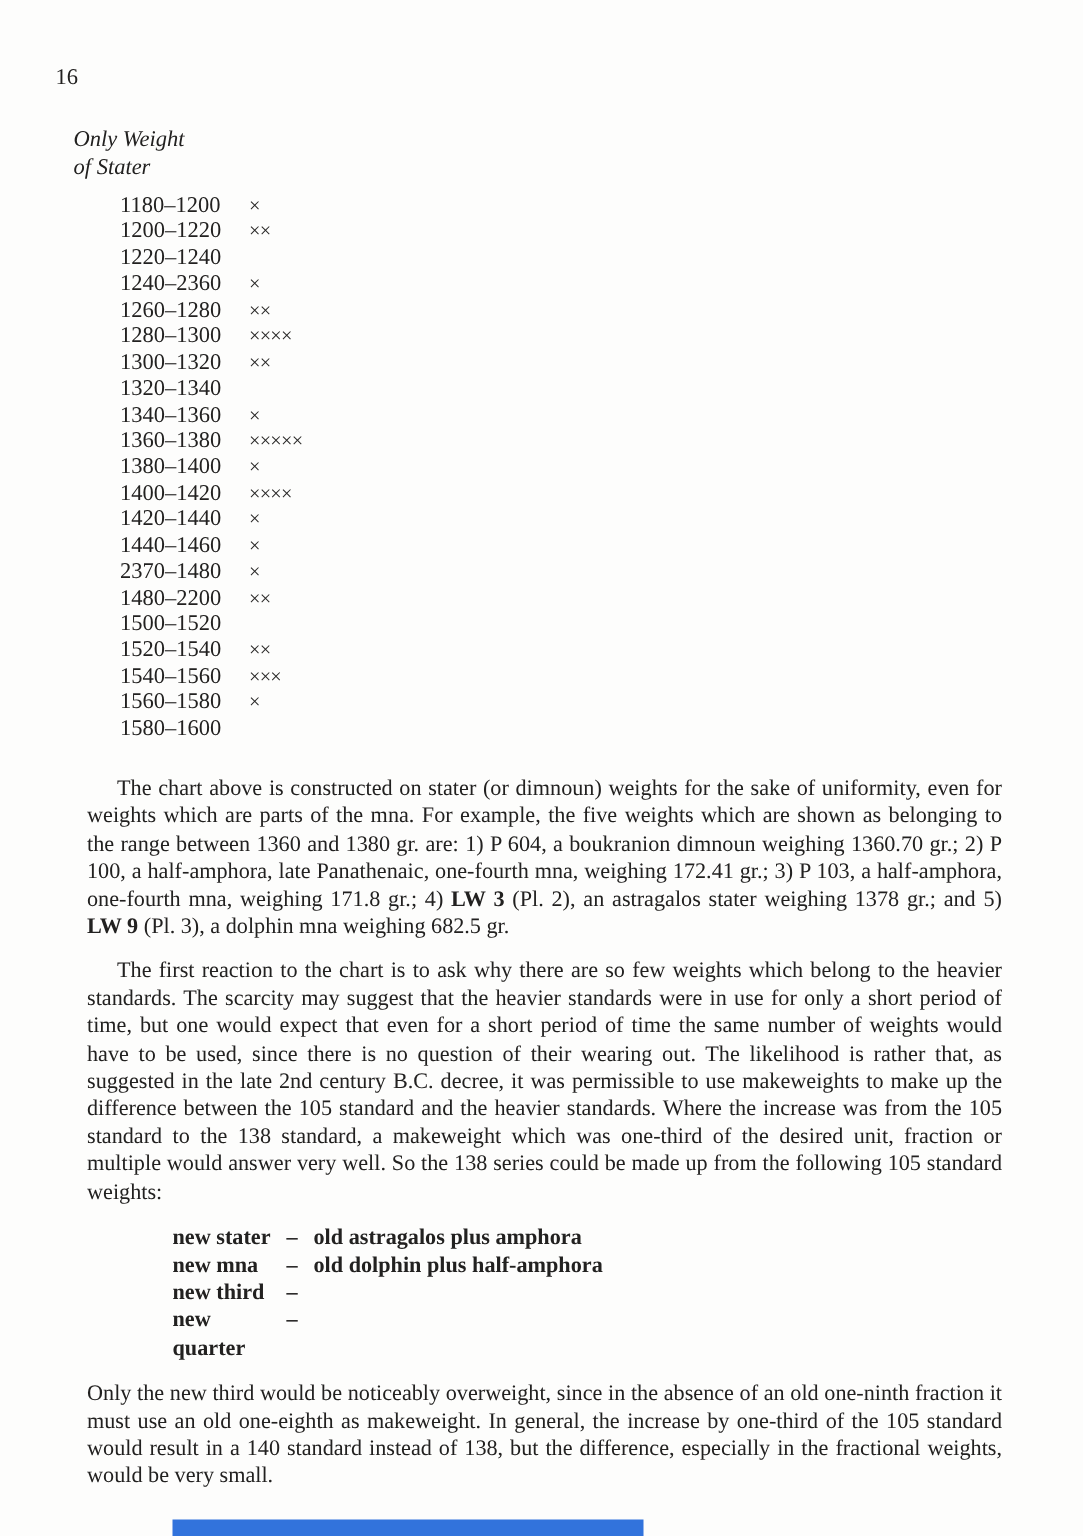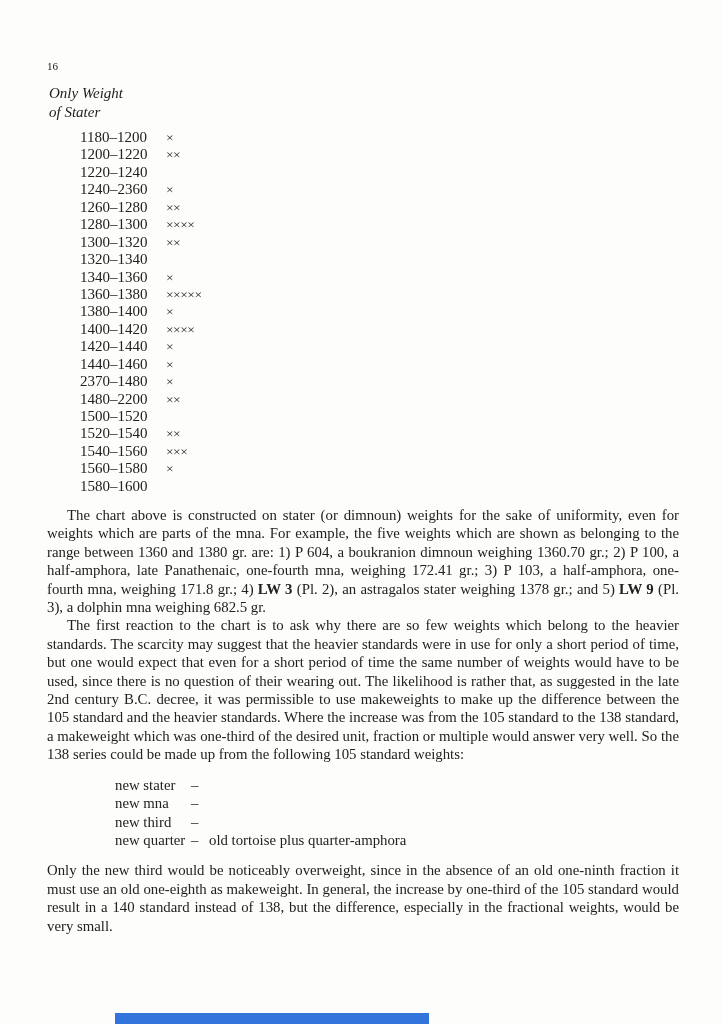--- a/index.html
+++ b/index.html
@@ -15,23 +15,22 @@
 
   
   .running-head {
     position: absolute; top: 44px; left: 0; right: 24px;
     text-align: center;
     font-size: 14.2px;
     letter-spacing: 0.4px;
     word-spacing: 3.5px;
   }
   .page-number {
-    position: absolute; top: 44px; left: 47px;
-    font-size: 11px;
-    margin-top: 16px;
+    position: absolute; top: 44px; left: 37px;
+    font-size: 15px;
   }
 
   
   .chart-heading {
     position: absolute; top: 84px; left: 49px;
     font-style: italic;
     font-size: 15px; line-height: 18.5px;
   }
 
   
@@ -43,28 +42,29 @@
     letter-spacing: -0.5px;
     color: #2a2928;
   }
 
   
   .text-block {
     position: absolute; top: 506px; left: 47px; width: 632px;
     font-size: 14.8px; line-height: 18.4px;
     text-align: justify;
   }
-  .text-block p { margin: 0; }
+  .text-block p { margin: 11px; }
   p.indent { text-indent: 20px; }
   .bold { font-weight: bold; }
 
   
   .equivalence-list {
     margin: 12px 0 12px 68px;
     text-align: left;
+    font-weight: bold;
   }
   .equiv-row {
     display: grid;
     grid-template-columns: 76px 18px auto;
     line-height: 18.4px;
   }
 
   
   .footer-bar {
     position: absolute; left: 115px; top: 1013px;
@@ -173,33 +173,34 @@
 
   <div class="text-block">
     <p class="indent"><span>The chart above is constructed on stater (or dimnoun) weights for the sake of uniformity, even for weights which are parts of the mna. For example, the five weights which are shown as belonging to the range between 1360 and 1380 gr. are: 1) P 604, a boukranion dimnoun weighing 1360.70 gr.; 2) P 100, a half-amphora, late Panathenaic, one-fourth mna, weighing 172.41 gr.; 3) P 103, a half-amphora, one-fourth mna, weighing 171.8 gr.; 4) </span><span class="bold">LW 3</span><span> (Pl. 2), an astragalos stater weighing 1378 gr.; and 5) </span><span class="bold">LW 9</span><span> (Pl. 3), a dolphin mna weighing 682.5 gr.</span></p>
 
     <p class="indent">The first reaction to the chart is to ask why there are so few weights which belong to the heavier standards. The scarcity may suggest that the heavier standards were in use for only a short period of time, but one would expect that even for a short period of time the same number of weights would have to be used, since there is no question of their wearing out. The likelihood is rather that, as suggested in the late 2nd century B.C. decree, it was permissible to use makeweights to make up the difference between the 105 standard and the heavier standards. Where the increase was from the 105 standard to the 138 standard, a makeweight which was one-third of the desired unit, fraction or multiple would answer very well. So the 138 series could be made up from the following 105 standard weights:</p>
 
     <div class="equivalence-list">
       <div class="equiv-row">
           <span>new stater</span>
           <span>–</span>
+          <span>old astragalos plus amphora</span>
         </div>
       <div class="equiv-row">
           <span>new mna</span>
           <span>–</span>
+          <span>old dolphin plus half-amphora</span>
         </div>
       <div class="equiv-row">
           <span>new third</span>
           <span>–</span>
         </div>
       <div class="equiv-row">
           <span>new quarter</span>
           <span>–</span>
-          <span>old tortoise plus quarter-amphora</span>
         </div>
     </div>
 
     <p>Only the new third would be noticeably overweight, since in the absence of an old one-ninth fraction it must use an old one-eighth as makeweight. In general, the increase by one-third of the 105 standard would result in a 140 standard instead of 138, but the difference, especially in the fractional weights, would be very small.</p>
   </div>
 
   <div class="footer-bar" style="background: rgb(50, 115, 220);"></div>
 
 </div>
 

